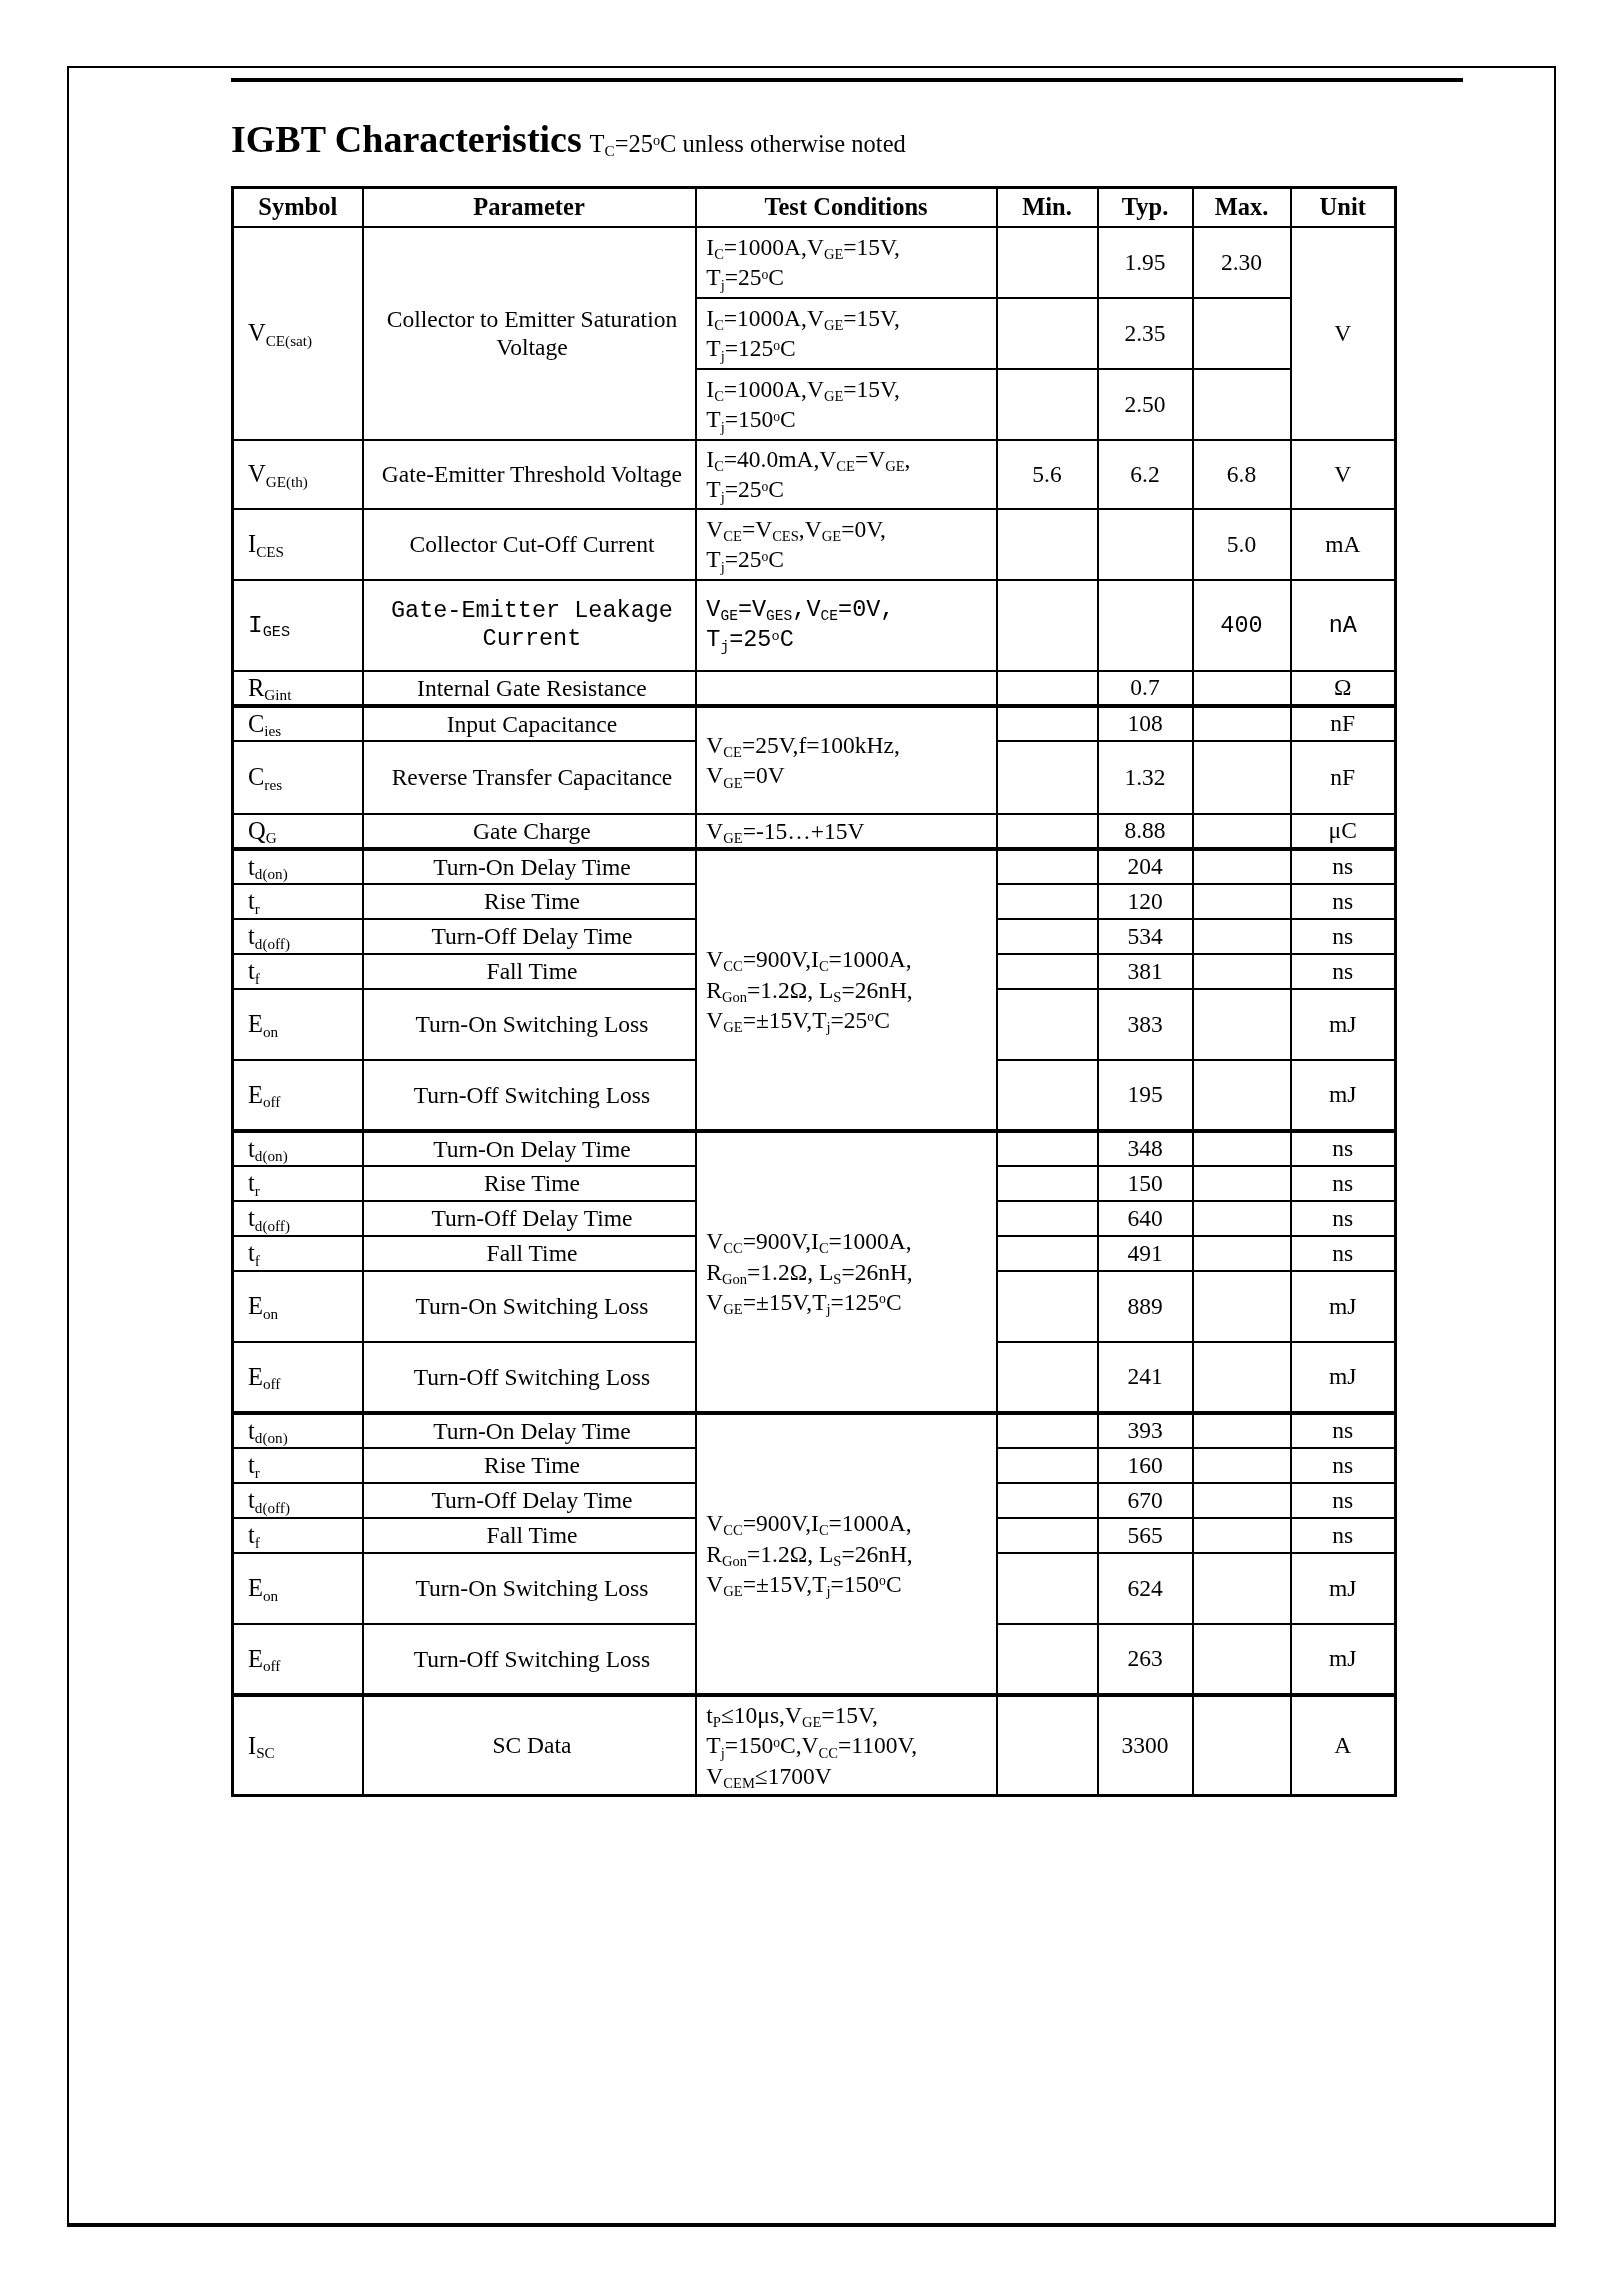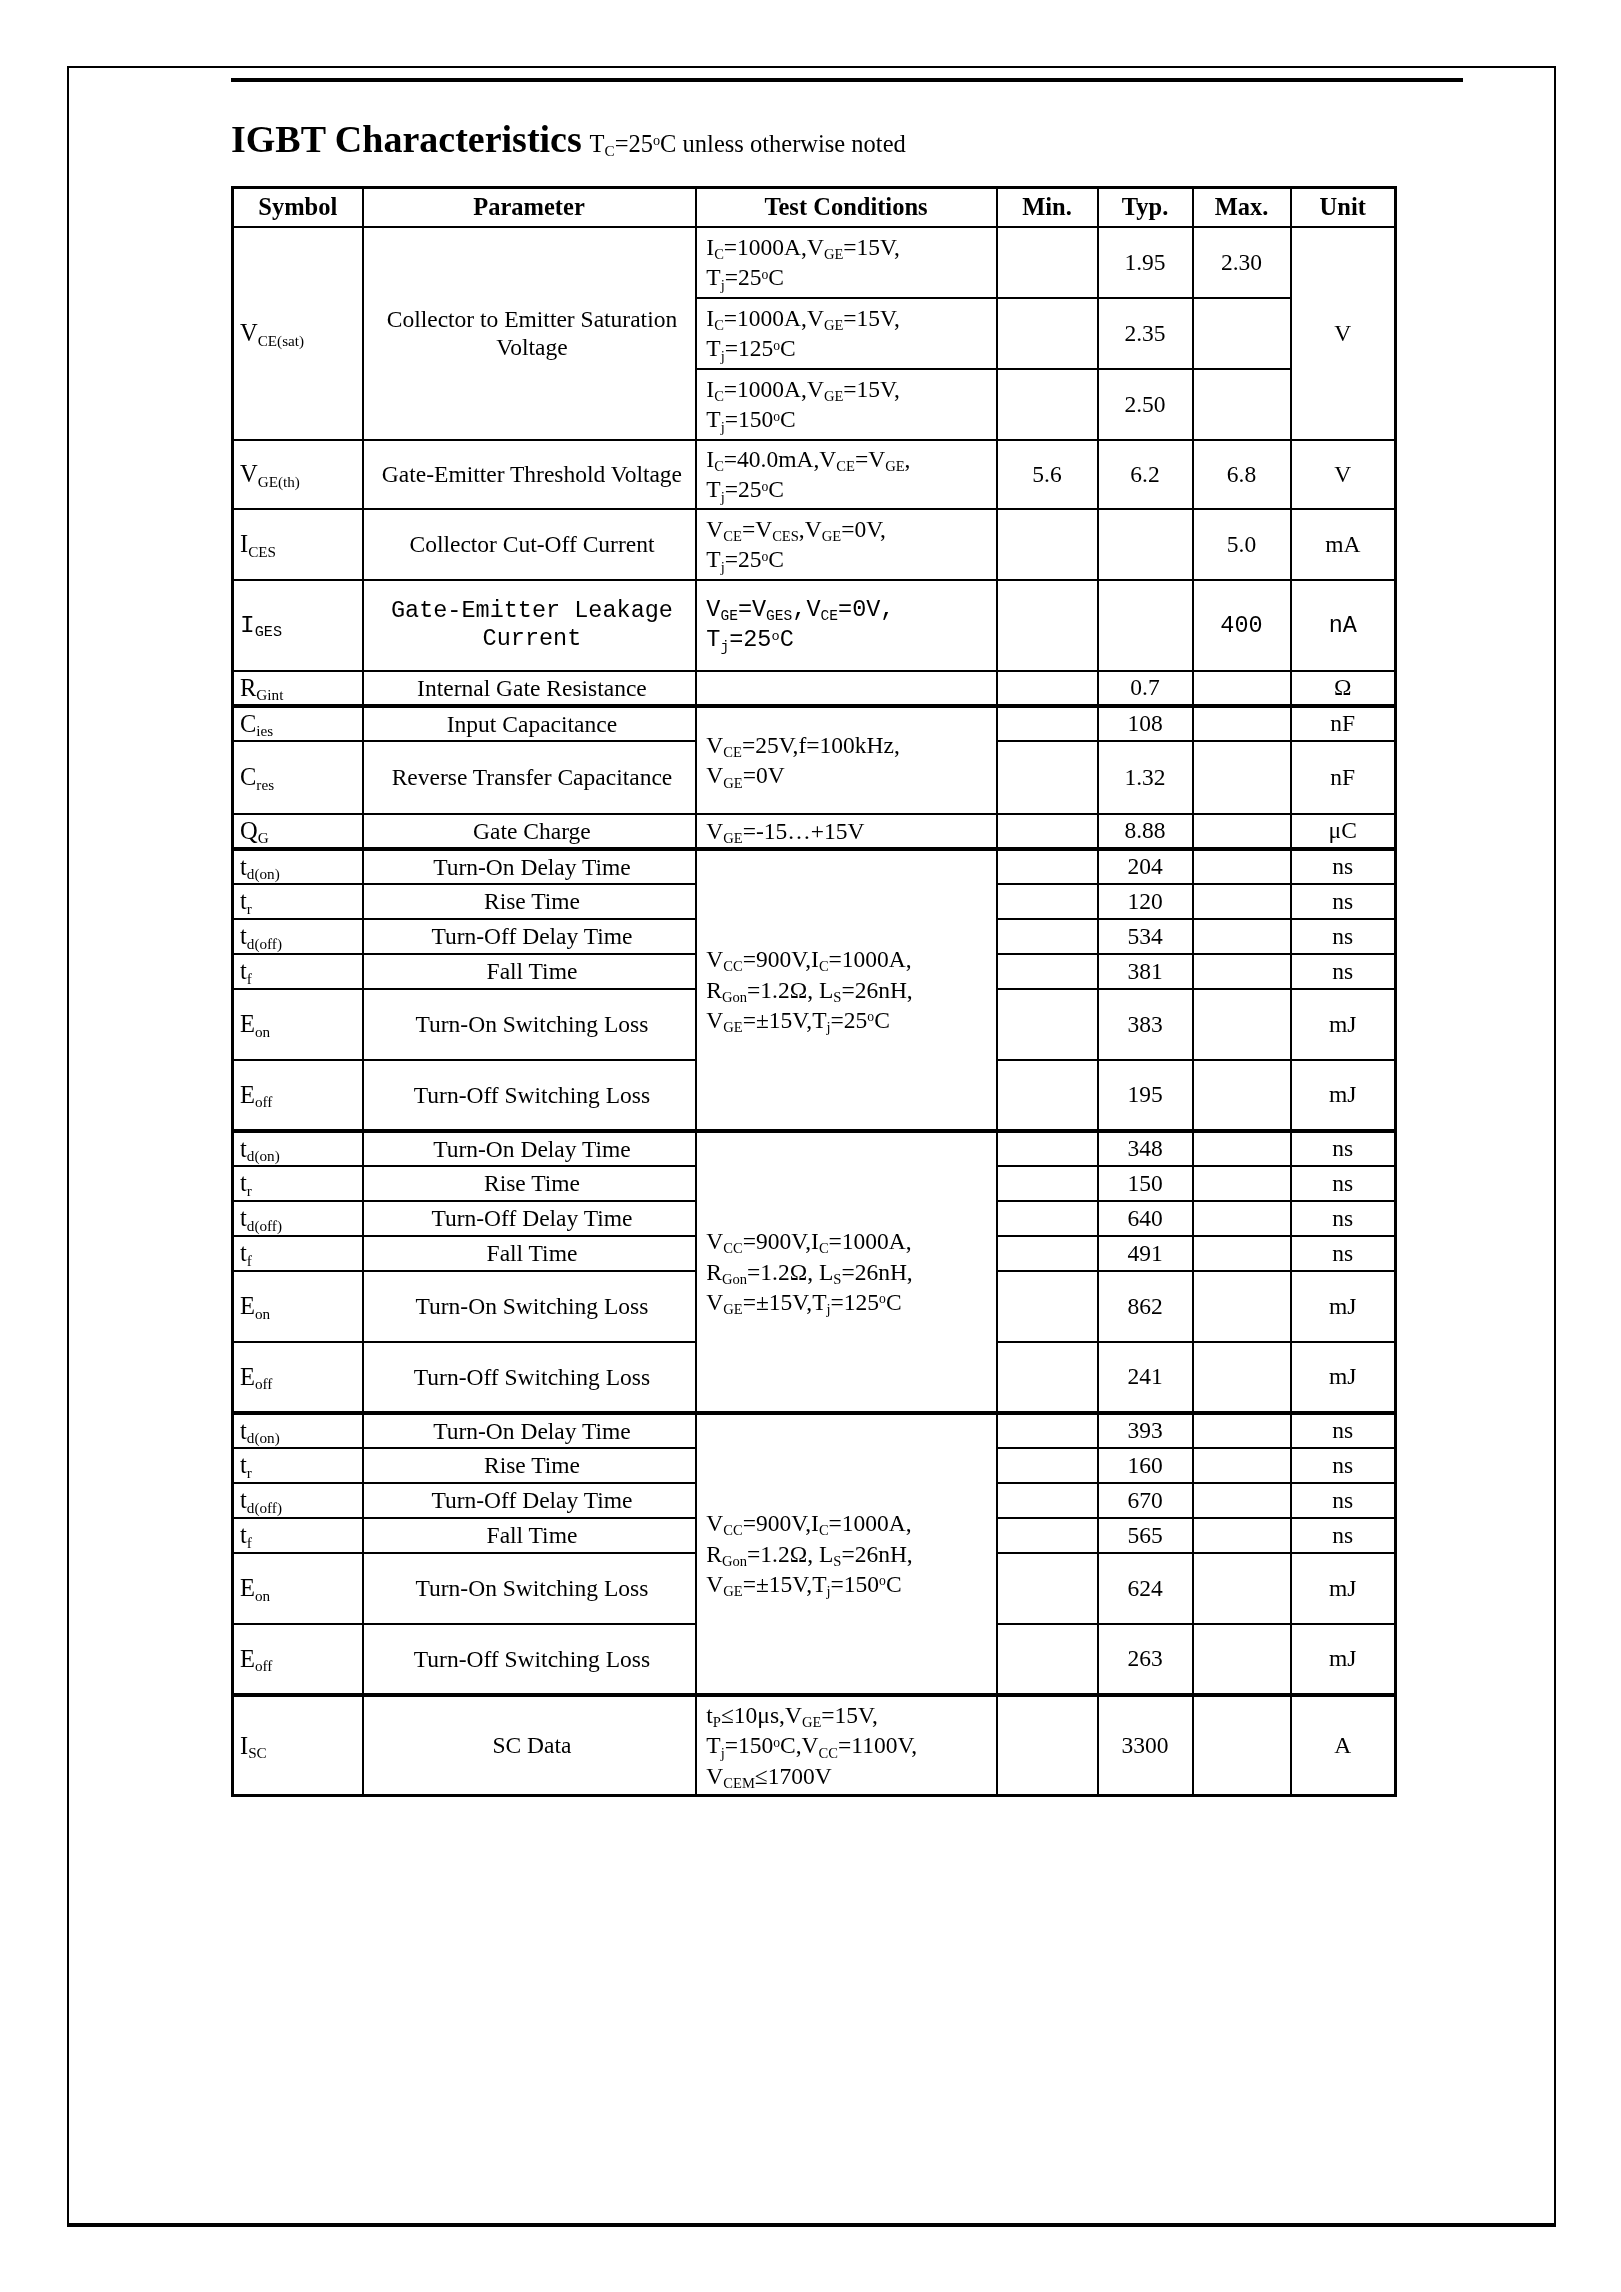--- a/index.html
+++ b/index.html
@@ -26,21 +26,21 @@
     margin-top:25.5px; font-size:23.5px; border:3.9px solid #000;
   }
   .char-table th, .char-table td {
     border:solid #000; border-width:2.9px 2px; padding:0;
     vertical-align:middle; overflow:hidden; text-align:center;
   }
   .char-table thead th {
     font-weight:bold; font-size:24.5px; border-bottom-width:2px; height:37px;
   }
   .char-table tr.thick > td { border-top-width:4.9px; }
-  .char-table td.sym  { text-align:left; padding-left:6px; font-size:24.5px;margin-top:40px; }
+  .char-table td.sym  { text-align:left; padding-left:14px; font-size:24.5px;margin-top:40px; }
   .char-table td.param{ text-align:center; padding-left:11.8px; padding-right:5.9px; line-height:1.22; }
   .char-table td.cond { text-align:left; padding-left:9.8px; padding-right:3.9px; line-height:1.3; }
   sub { font-size:0.62em; vertical-align:baseline; position:relative; top:0.28em; line-height:0; }
   sup { font-size:0.58em; vertical-align:baseline; position:relative; top:-0.5em; line-height:0; }
 </style>
 </head>
 <body>
 
 <div class="frame">
   <div class="content">
@@ -233,21 +233,21 @@
             <td class="param">Fall Time</td>
             <td></td>
             <td>491</td>
             <td></td>
             <td>ns</td>
           </tr>
           <tr style="height: 71px;">
             <td class="sym">E<sub>on</sub></td>
             <td class="param">Turn-On Switching Loss</td>
             <td></td>
-            <td>862</td>
+            <td>889</td>
             <td></td>
             <td>mJ</td>
           </tr>
           <tr style="height: 71px;">
             <td class="sym">E<sub>off</sub></td>
             <td class="param">Turn-Off Switching Loss</td>
             <td></td>
             <td>241</td>
             <td></td>
             <td>mJ</td>

